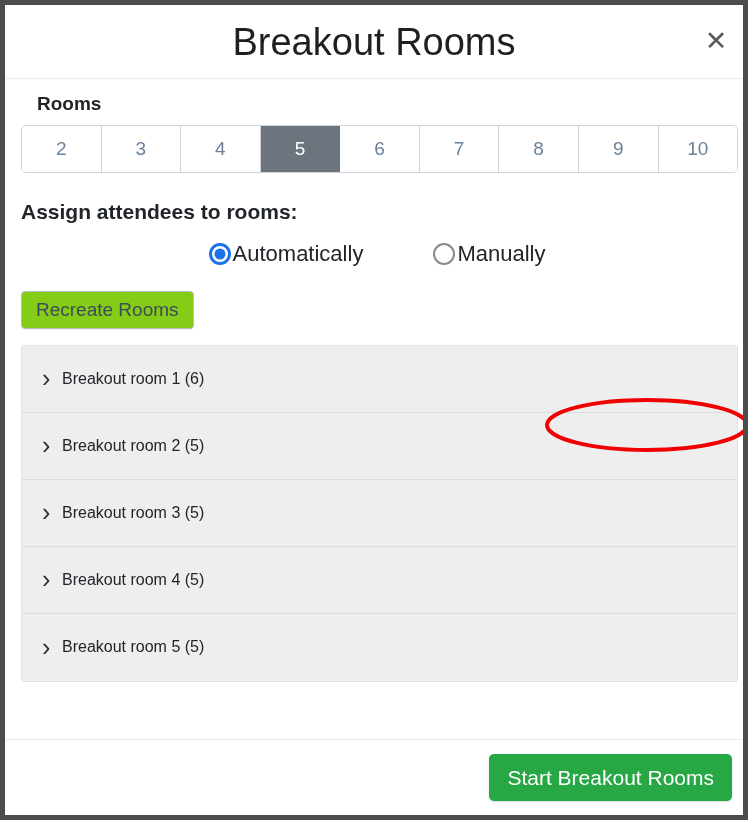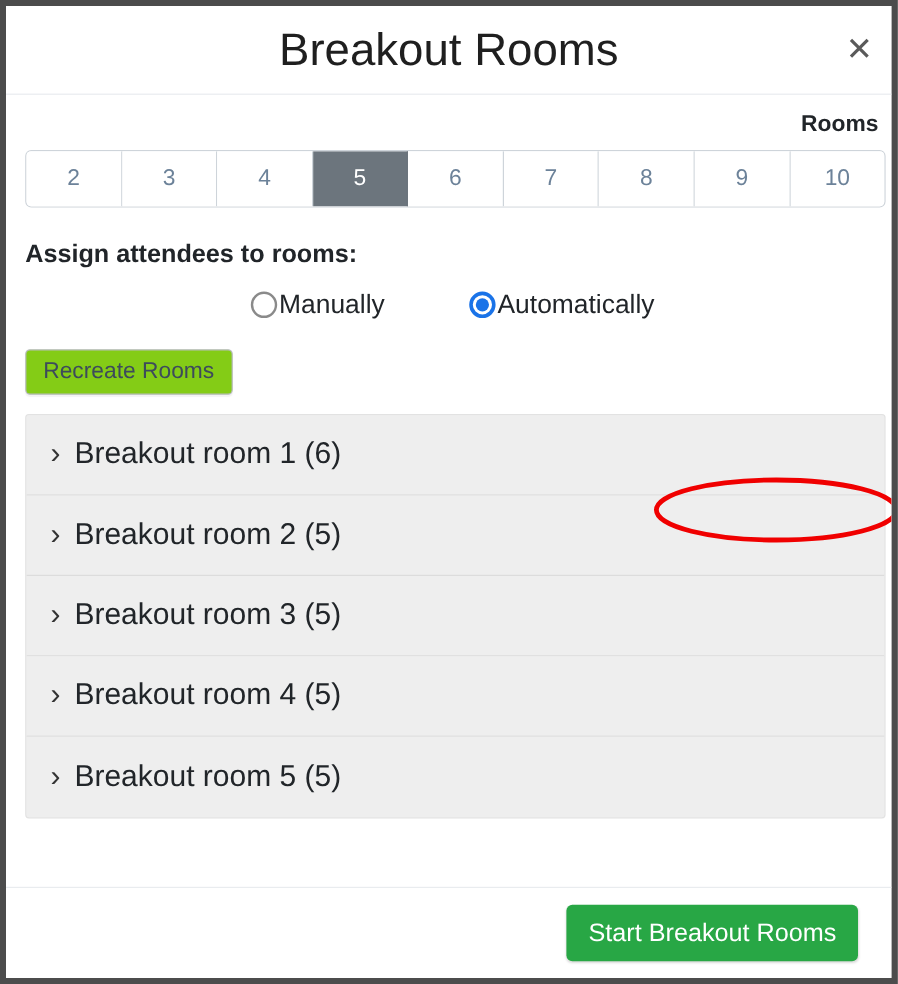--- a/index.html
+++ b/index.html
@@ -60,21 +60,20 @@
     padding: 14px 11px 0 11px;
     overflow: hidden;
     position: relative;
   }
   .rooms-label {
     font-size: 19px;
     font-weight: bold;
     color: #212529;
     margin: 0 0 9px 21px;
     line-height: 1.2;
-    text-align: right;
   }
   
   .btn-group {
     display: flex;
     width: 717px;
     margin-left: 5px;
     height: 48px;
     border-radius: 5px;
     overflow: hidden;
     border: 1px solid #ced4da;
@@ -196,32 +195,32 @@
     display: inline-block;
     width: 16px;
     color: #333333;
     font-size: 25px;
     font-weight: 300;
     line-height: 1;
     margin-right: 4px;
     font-family: "Liberation Sans", sans-serif;
   }
   .room-name {
-    font-size: 25px;
+    font-size: 16px;
     color: #212529;
     line-height: 1;
   }
   
   .modal-footer {
     flex: 0 0 76px;
     border-top: 1px solid #e9ecef;
     display: flex;
     align-items: center;
     justify-content: flex-end;
-    padding-right: 28px;
+    padding-right: 11px;
   }
   .start-btn {
     background: #28a745;
     border: none;
     border-radius: 5px;
     color: #ffffff;
     font-size: 21px;
     font-family: "Liberation Sans", sans-serif;
     padding: 13px 18px;
     cursor: pointer;
@@ -262,27 +261,27 @@
       <button class="count-btn">7</button>
       <button class="count-btn">8</button>
       <button class="count-btn">9</button>
       <button class="count-btn">10</button>
     </div>
 
     <div class="assign-label">Assign attendees to rooms:</div>
 
     <div class="radio-row">
       <label class="radio-option">
+        <span class="radio-dot checked"></span>
+        <span class="radio-text">Automatically</span>
+      </label>
+      <label class="radio-option">
         <span class="radio-dot"></span>
         <span class="radio-text">Manually</span>
       </label>
-      <label class="radio-option">
-        <span class="radio-dot checked"></span>
-        <span class="radio-text">Automatically</span>
-      </label>
     </div>
 
     <div class="attendees-row">
       <button class="recreate-btn">Recreate Rooms</button>
     </div>
 
     <div class="rooms-list">
       <div class="room-item">
         <span class="chevron">›</span>
         <span class="room-name">Breakout room 1 (6)</span>

